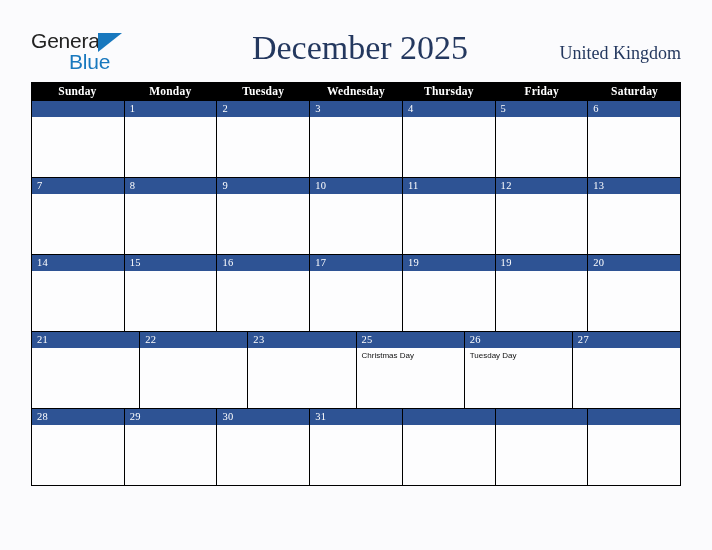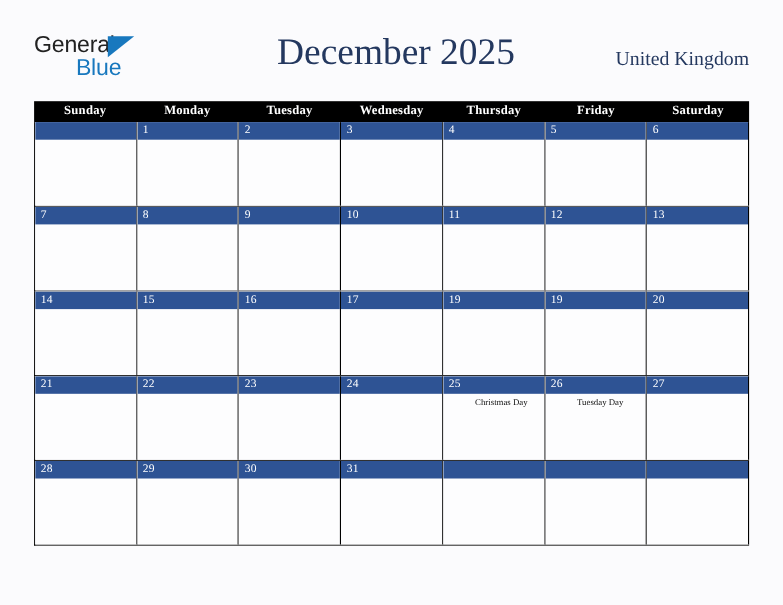--- a/index.html
+++ b/index.html
@@ -86,21 +86,21 @@
     font-size: 18px;
     color: #24385f;
     line-height: 18px;
     white-space: nowrap;
   }
 
   
   .calendar {
     position: absolute;
     left: 31px;
-    top: 92px;
+    top: 82px;
     width: 652px;
   }
 
   .weekday-row {
     display: flex;
     width: 650px;
     height: 19px;
     background: #000000;
   }
   .weekday-cell {
@@ -141,26 +141,25 @@
     font-size: 10.5px;
     line-height: 16px;
     padding-left: 5px;
     display: block;
     letter-spacing: 0.3px;
   }
   .events {
     padding: 3px 4px 0 5px;
   }
   .event {
-    font-family: Liberation Serif, serif;
+    font-family: Liberation Sans, sans-serif;
     font-size: 8px;
     color: #111111;
     line-height: 10px;
     white-space: nowrap;
-    margin-left: 24px;
   }
 </style>
 </head>
 <body>
 
 <div class="page">
 
   <div class="top-bar">
 
     <div class="logo">
@@ -308,25 +307,20 @@
               <span class="date-num">22</span>
             </div>
           </div>
           <div class="day-cell">
             <div class="date-bar">
               <span class="date-num">23</span>
             </div>
           </div>
           <div class="day-cell">
             <div class="date-bar">
-              <span class="date-num">24</span>
-            </div>
-          </div>
-          <div class="day-cell">
-            <div class="date-bar">
               <span class="date-num">25</span>
             </div>
             <div class="events">
               <div class="event">Christmas Day</div>
             </div>
           </div>
           <div class="day-cell">
             <div class="date-bar">
               <span class="date-num">26</span>
             </div>

